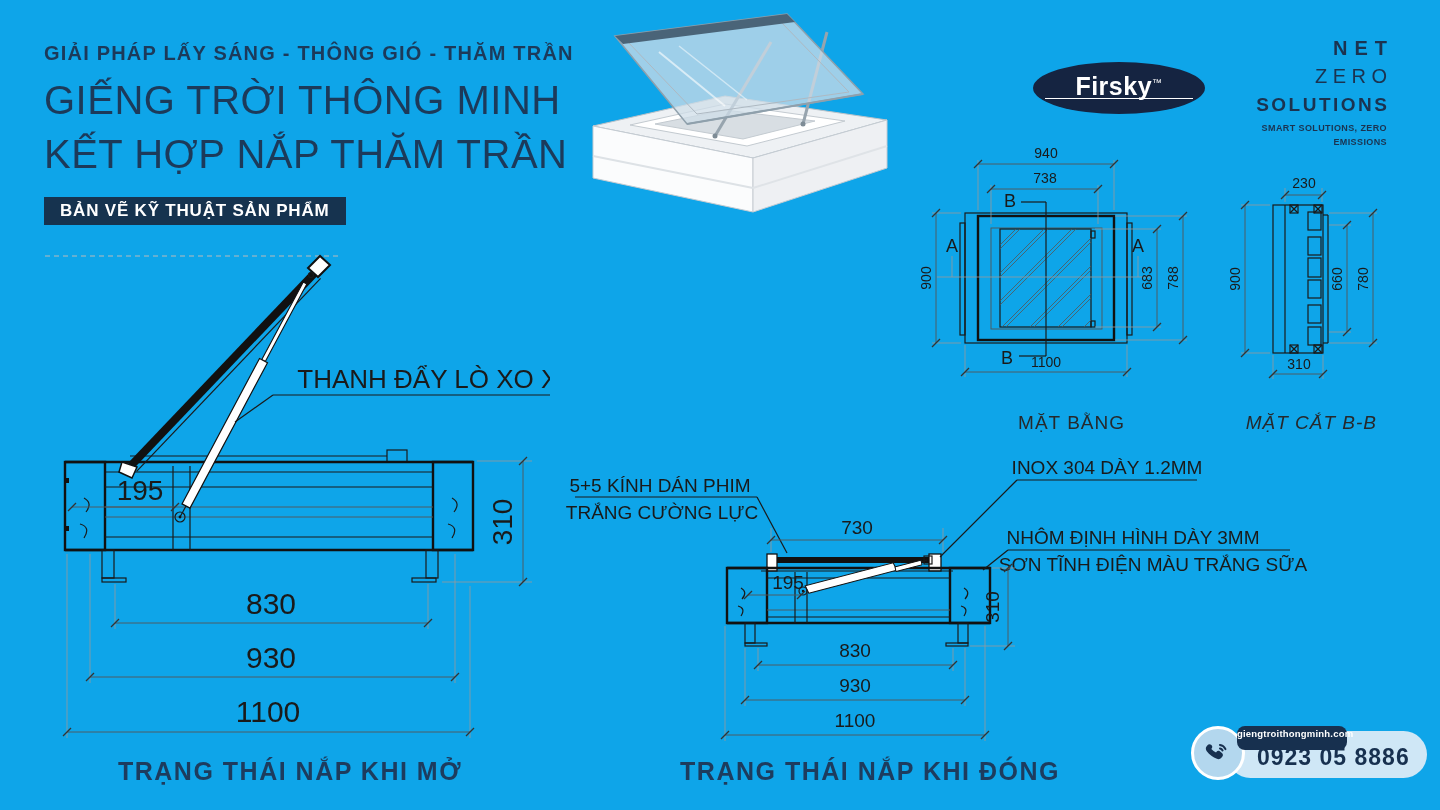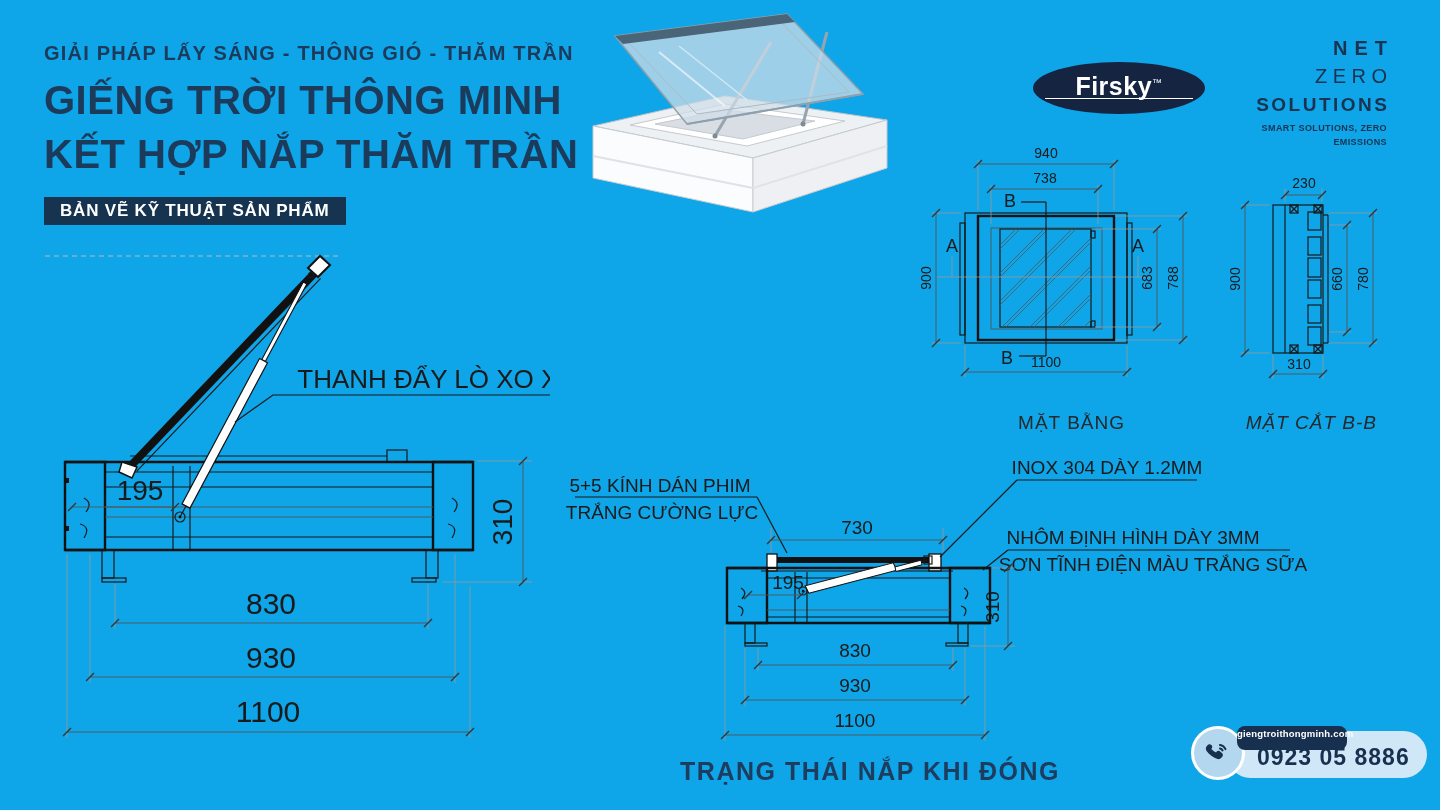--- a/index.html
+++ b/index.html
@@ -3,21 +3,21 @@
 <meta charset="utf-8">
 <style>
   * { margin:0; padding:0; box-sizing:border-box; }
   html,body { background:#ffffff; }
   body { font-family:"Liberation Sans", sans-serif; }
   .canvas { position:relative; width:1440px; height:810px; background:#0ea5e9; overflow:hidden; }
 
   
   .header { position:absolute; left:44px; top:42px; color:#1c3a5a; }
   .tagline { font-size:20px; font-weight:700; letter-spacing:1.2px; color:#1c3a5a; }
-  .title { font-size:40px; font-weight:700; letter-spacing:0.5px; line-height:54px; margin-top:8px; color:#1c3a5a; }
+  .title { font-size:40px; font-weight:400; letter-spacing:0.5px; line-height:54px; margin-top:8px; color:#1c3a5a; }
   .badge { display:inline-block; margin-top:16px; background:#16334f; color:#fff;
            font-size:17px; font-weight:700; letter-spacing:0.8px; padding:4px 16px; }
 
   
   .logo-ellipse { position:absolute; left:1033px; top:62px; width:172px; height:52px;
                   background:#152441; border-radius:50%; }
   .logo-text { position:absolute; left:0; right:0; top:10px; text-align:center; color:#fff;
                font-size:25px; font-weight:700; letter-spacing:0.5px; }
   .logo-text sup { font-size:10px; font-weight:400; }
   .logo-underline { position:absolute; left:7%; right:7%; top:36px; height:1px; background:#ffffff; }
@@ -356,20 +356,21 @@
     </g>
     <g>
       <line x1="27" y1="306" x2="27" y2="490" class="ext"></line>
       <line x1="430" y1="338" x2="430" y2="490" class="ext"></line>
       <line x1="27" y1="484" x2="430" y2="484" class="dim"></line>
       <line x1="23" y1="488" x2="31" y2="480" class="tick"></line>
         <line x1="426" y1="488" x2="434" y2="480" class="tick"></line>
       <text x="228" y="474" text-anchor="middle" class="t-dim-xl">1100</text>
     </g>
   </svg>
+  <div class="view-caption" style="left:90px; top:757px; width:400px;">TRẠNG THÁI NẮP KHI MỞ</div>
 
   <svg style="left:555px; top:430px;" width="760" height="320" viewBox="0 0 760 320">
     <g>
       <rect x="222" y="127" width="152" height="6" fill="#111"></rect>
       <rect x="212" y="124" width="10" height="17" fill="#fff" stroke="#111" stroke-width="1.3"></rect>
       <rect x="374" y="124" width="12" height="17" fill="#fff" stroke="#111" stroke-width="1.3"></rect>
       <line x1="206" y1="141" x2="398" y2="141" class="ln"></line>
     </g>
     <g>
       <line x1="172" y1="138" x2="435" y2="138" class="lnb"></line>

